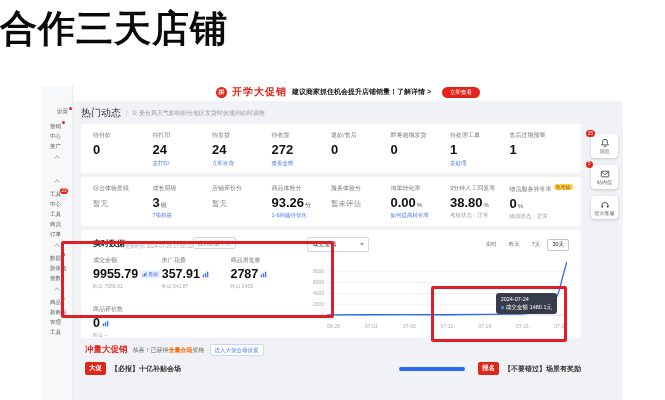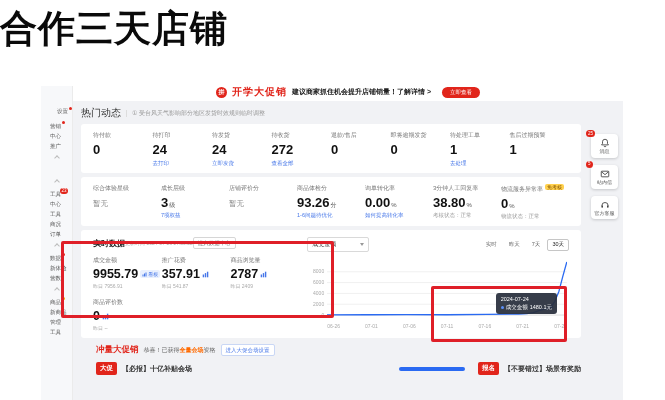--- a/index.html
+++ b/index.html
@@ -59,26 +59,26 @@
   .stat-value.muted { font-size:7.5px; font-weight:400; color:#888; margin-top:7px; }
   .stat-unit { font-size:6px; font-weight:400; color:#555; margin-left:1px; }
   .stat-link { font-size:5.5px; color:#4576e8; margin-top:3px; cursor:pointer; white-space:nowrap; }
   .stat-note { font-size:5.5px; color:#999; margin-top:3px; white-space:nowrap; }
   .stat-badge { display:inline-block; background:#ffd04d; color:#7a4c00; font-size:5px;
     border-radius:2px; padding:0 2px; margin-left:2px; vertical-align:2px; }
 
   
   .rt-card { display:flex; height:108px; }
   .rt-left { width:45%; padding-right:8px; }
-  .rt-head { display:flex; align-items:center; gap:0; }
+  .rt-head { display:flex; align-items:flex-end; gap:0; }
   .rt-title { font-size:8px; font-weight:700; color:#222; white-space:nowrap; }
   .rt-upd { font-size:5px; color:#aaa; white-space:nowrap; }
   .rt-btn { font-size:5.5px; color:#666; border:1px solid #d6d6d6; border-radius:2px;
     padding:1.5px 4px; background:#fff; cursor:pointer; white-space:nowrap; }
-  .rt-grid { display:grid; grid-template-columns:1fr 1fr 1fr; margin-top:7px; row-gap:9px; }
+  .rt-grid { display:grid; grid-template-columns:1fr 1fr 1fr; margin-top:7px; row-gap:16px; }
   .rt-m-label { font-size:6px; color:#777; white-space:nowrap; }
   .rt-m-vrow { display:flex; align-items:center; gap:2px; margin-top:2px; }
   .rt-m-value { font-size:12.5px; font-weight:700; color:#111; white-space:nowrap; }
   .rt-pill { display:flex; align-items:center; gap:1px; background:#e9f0fe; color:#4576e8;
     font-size:5px; border-radius:2px; padding:1px 2px; cursor:pointer; white-space:nowrap; }
   .rt-m-sub { font-size:5px; color:#aaa; margin-top:2px; white-space:nowrap; }
 
   .rt-right { flex:1; position:relative; }
   .chart-controls { display:flex; align-items:center; justify-content:space-between; }
   .chart-select { display:flex; align-items:center; justify-content:space-between; width:62px;
@@ -97,21 +97,21 @@
   .ylab.y0{top:11px;} .ylab.y1{top:22px;} .ylab.y2{top:33px;} .ylab.y3{top:44px;} .ylab.y4{top:55px;}
   .xlabs { position:absolute; left:20px; right:2px; bottom:0; display:flex;
     justify-content:space-between; font-size:5px; color:#aaa; }
   .tooltip { position:absolute; right:12px; top:36px; background:rgba(40,46,60,.93);
     border-radius:3px; padding:3px 5px; color:#fff; z-index:5; }
   .tt-date { font-size:5.5px; }
   .tt-row { display:flex; align-items:center; gap:2px; margin-top:2px; font-size:5.5px; }
   .tt-dot { width:3px; height:3px; border-radius:50%; background:#5b8ff9; flex:0 0 auto; }
 
   
-  .promo { margin:6px 42px 0 23px; }
+  .promo { margin:6px 42px 0 12px; }
   .promo-head { display:flex; align-items:center; gap:5px; }
   .promo-title { font-size:8.5px; font-weight:800; color:#e1251b; white-space:nowrap; }
   .promo-desc { font-size:6px; color:#666; white-space:nowrap; }
   .promo-desc .hl { color:#ff6a00; font-weight:700; }
   .promo-btn { font-size:5.5px; color:#4576e8; border:1px solid #c9d7f5; border-radius:2px;
     padding:1.5px 4px; background:#fff; cursor:pointer; white-space:nowrap; }
   .promo-row { display:flex; align-items:center; gap:5px; margin-top:6px; }
   .promo-badge { background:#e1251b; color:#fff; font-size:6.5px; font-weight:700;
     border-radius:2px; padding:2px 4px; white-space:nowrap; }
   .promo-text { font-size:7px; font-weight:700; color:#333; white-space:nowrap; }
@@ -248,20 +248,24 @@
         <div class="stat">
           <div class="stat-label">店铺评价分</div>
           <div class="stat-value muted">暂无</div>
         </div>
         <div class="stat">
           <div class="stat-label">商品体检分</div>
           <div class="stat-value"><span>93.26</span><span class="stat-unit">分</span></div>
           <div class="stat-link">1-6问题待优化</div>
         </div>
         <div class="stat">
+          <div class="stat-label">服务体验分</div>
+          <div class="stat-value muted">暂未评估</div>
+        </div>
+        <div class="stat">
           <div class="stat-label">询单转化率</div>
           <div class="stat-value"><span>0.00</span><span class="stat-unit">%</span></div>
           <div class="stat-link">如何提高转化率</div>
         </div>
         <div class="stat">
           <div class="stat-label">3分钟人工回复率</div>
           <div class="stat-value"><span>38.80</span><span class="stat-unit">%</span></div>
           <div class="stat-note">考核状态：正常</div>
         </div>
         <div class="stat">

